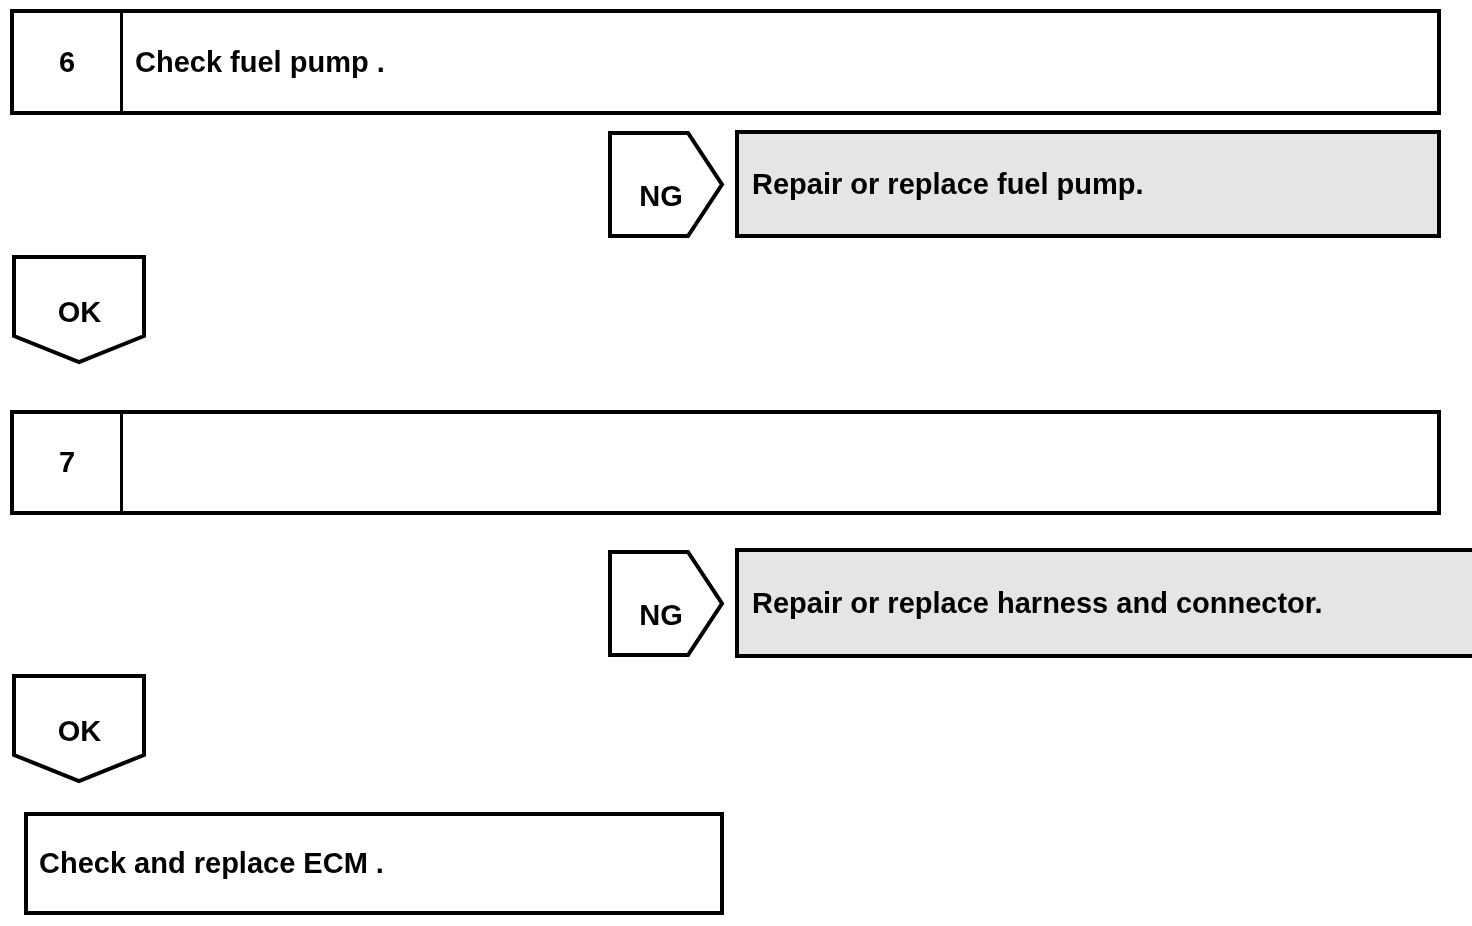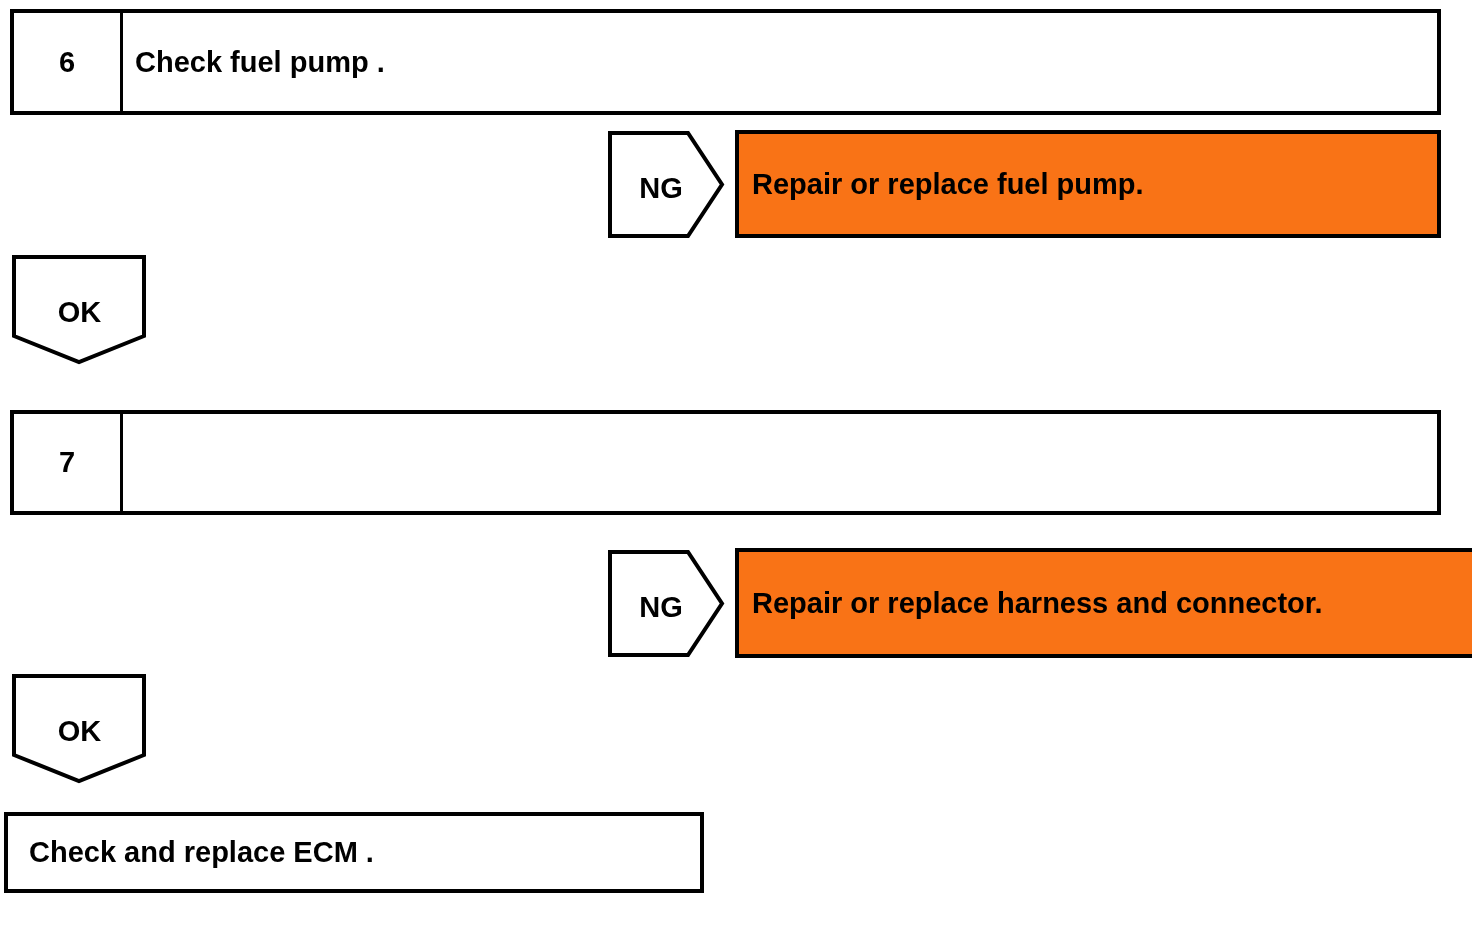--- a/index.html
+++ b/index.html
@@ -39,55 +39,55 @@
     align-items: center;
     padding: 0 20px 0 12px;
     line-height: 34px;
     white-space: pre-line;
   }
 
   
   .result-box {
     position: absolute;
     border: 4px solid #000;
-    background: #f97316;
+    background: #e5e5e5;
     display: flex;
     align-items: center;
     padding-left: 13px;
     padding-right: 8px;
   }
   #result6 { left: 735px; top: 130px; width: 706px; height: 108px; }
   #result7 { left: 735px; top: 548px; width: 838px; height: 110px; }
 
   
   .arrow { position: absolute; }
   .arrow svg { display: block; width: 100%; height: 100%; }
   .arrow .shape-label {
     position: absolute;
     display: flex;
     align-items: center;
     justify-content: center;
   }
   #ng6 { left: 608px; top: 131px; width: 117px; height: 107px; }
   #ng7 { left: 608px; top: 550px; width: 117px; height: 107px; }
-  .ng-arrow .shape-label { left: 0; top: 4px; width: 106px; height: 100%; }
+  .ng-arrow .shape-label { left: 0; top: 12px; width: 106px; height: 100%; }
   #ok6 { left: 12px; top: 255px; width: 135px; height: 110px; }
   #ok7 { left: 12px; top: 674px; width: 135px; height: 110px; }
   .ok-arrow .shape-label { left: 0; top: 16px; width: 100%; height: 82px; }
 
   
   .final-box {
     position: absolute;
-    left: 4px; top: 812px;
-    width: 700px; height: 81px;
+    left: 24px; top: 812px;
+    width: 700px; height: 103px;
     border: 4px solid #000;
     background: #fff;
     display: flex;
     align-items: center;
-    padding-left: 21px;
+    padding-left: 11px;
   }
 </style>
 </head>
 <body>
 
 <div class="canvas">
 
   <div class="step-box" id="step6">
     <div class="step-num">6</div>
     <div class="step-text">Check fuel pump .</div>

